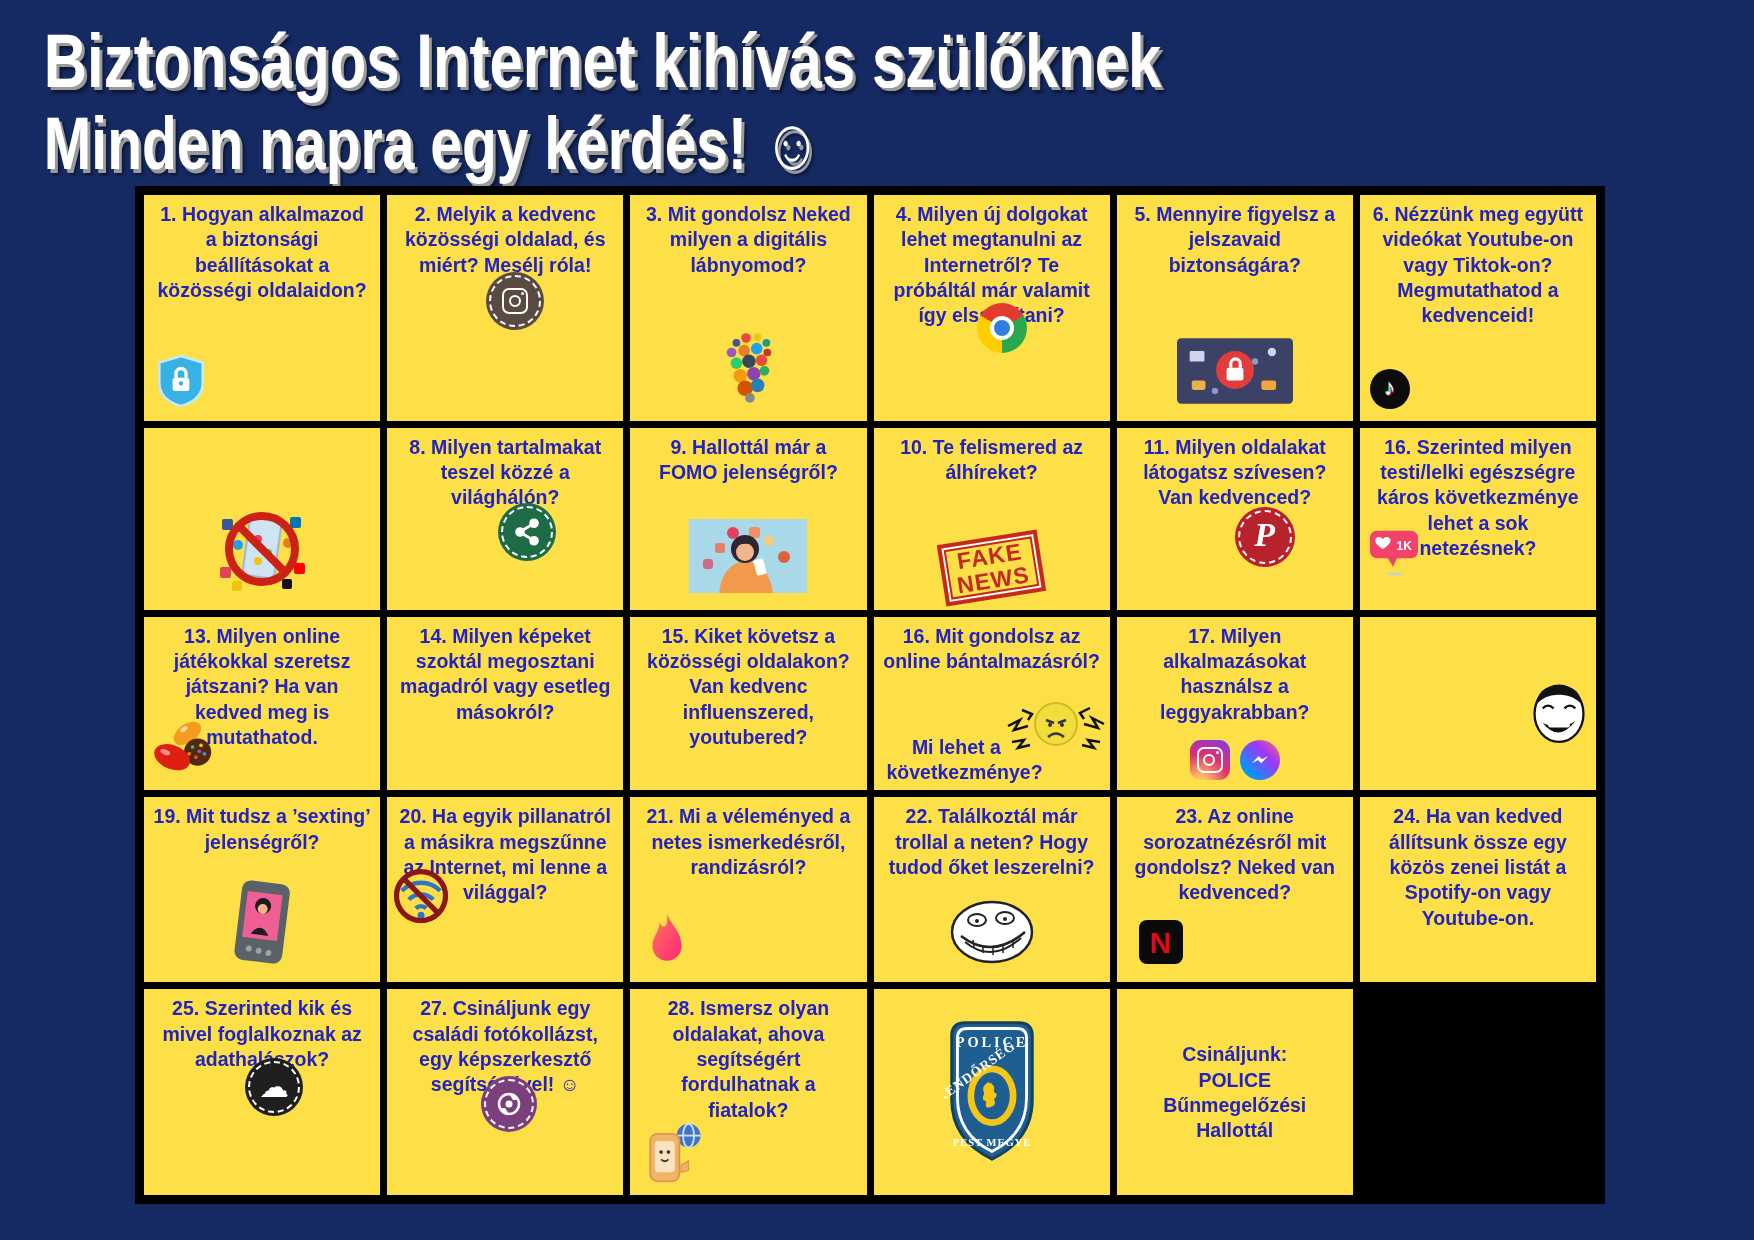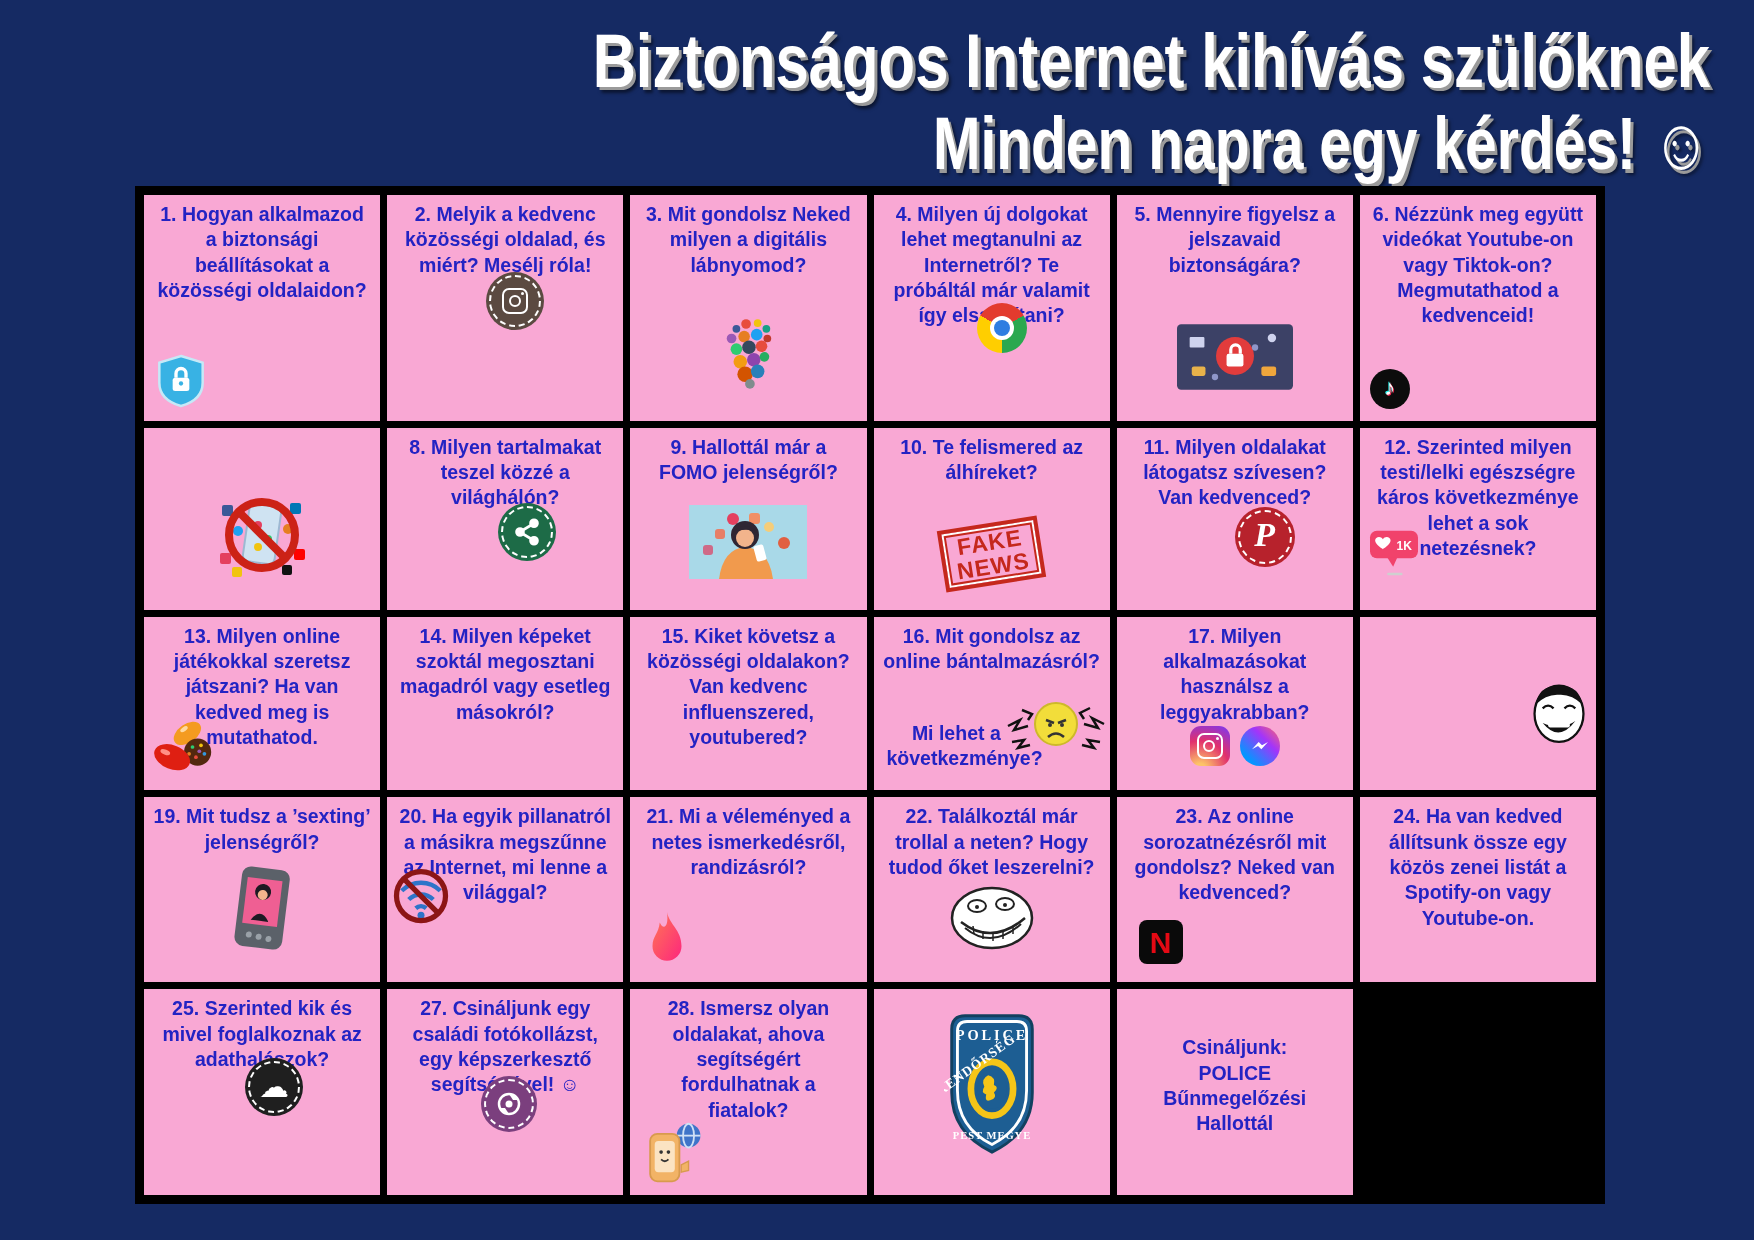--- a/index.html
+++ b/index.html
@@ -2,38 +2,38 @@
 <html><head>
 <meta charset="utf-8">
 <style>
   html,body{margin:0;padding:0;}
   body{
     width:1754px;height:1240px;position:relative;overflow:hidden;
     background:#152a63;
     font-family:"Liberation Sans","DejaVu Sans",sans-serif;
   }
   
-  .titlewrap{position:absolute;top:0;left:0;width:100%;text-align:right;}
+  .titlewrap{position:absolute;top:0;left:0;width:100%;text-align:left;}
   .title{
     color:#fff;font-weight:bold;letter-spacing:0px;
     text-shadow:3px 3px 0 #9a9a9a,5px 5px 3px rgba(0,0,0,.5);
     transform:scale(.95,1.22);transform-origin:center top;white-space:nowrap;
   }
   .title1{font-size:63px;margin-top:16px;}
   .title2{font-size:60px;margin-top:14px;}
   
   .grid{
     position:absolute;left:135px;top:186px;width:1470px;height:1018px;
     box-sizing:border-box;border:9px solid #000;background:#000;
     display:grid;grid-template-columns:repeat(6,1fr);
     grid-template-rows:238fr 192fr 183fr 195fr 217fr;gap:7px;
   }
   .cell{
-    background:#f9a8d4;position:relative;display:flex;flex-direction:column;
-    align-items:center;box-sizing:border-box;padding:7px 9px 19px 9px;
+    background:#fde047;position:relative;display:flex;flex-direction:column;
+    align-items:center;box-sizing:border-box;padding:7px 9px 5px 9px;
     color:#2323c3;font-weight:bold;font-size:19.5px;line-height:1.3;
     text-align:center;overflow:hidden;
   }
   .cell-center{justify-content:center;}
   .qtext{width:100%;}
   .icon-flow{margin:auto auto 5px auto;}
   .abs{position:absolute;}
   .bottom-text{margin-top:auto;align-self:flex-start;text-align:center;max-width:64%;padding-left:4px;}
   
   .ring{border-radius:50%;display:flex;align-items:center;justify-content:center;position:relative;}
@@ -212,21 +212,21 @@
   </div>
 
   <div class="cell">
     <div class="qtext">11. Milyen oldalakat látogatsz szívesen? Van kedvenced?</div>
     <span class="ring abs" style="left:30px;bottom:4px;width:60px;height:60px;background:#b7222c;">
       <span style="color:#fff;font-size:34px;font-family:'Liberation Serif',serif;font-style:italic;font-weight:bold;margin-top:-3px;">P</span>
     </span>
   </div>
 
   <div class="cell">
-    <div class="qtext">12. Szerinted milyen testi/lelki egészségre káros következménye lehet a sok netezésnek?</div>
+    <div class="qtext">16. Szerinted milyen testi/lelki egészségre káros következménye lehet a sok netezésnek?</div>
     <span class="abs" style="left:8px;bottom:26px;">
       <svg width="52" height="48" viewBox="0 0 60 56">
         <rect x="2" y="2" width="56" height="32" rx="8" fill="#f1426b"></rect>
         <path d="M22 33 l7 11 l5 -11 z" fill="#f1426b"></path>
         <path d="M17 12 c-2.5-4.5 -9-3 -9 1.5 c0 4.5 9 10 9 10 c0 0 9 -5.5 9 -10 c0 -4.5 -6.5 -6 -9 -1.5 z" fill="#fff"></path>
         <text x="33" y="24" fill="#fff" font-size="14" font-weight="bold" font-family="Liberation Sans,sans-serif">1K</text>
         <rect x="22" y="51" width="18" height="3" rx="1.5" fill="#cfcfcf"></rect>
       </svg>
     </span>
   </div>

